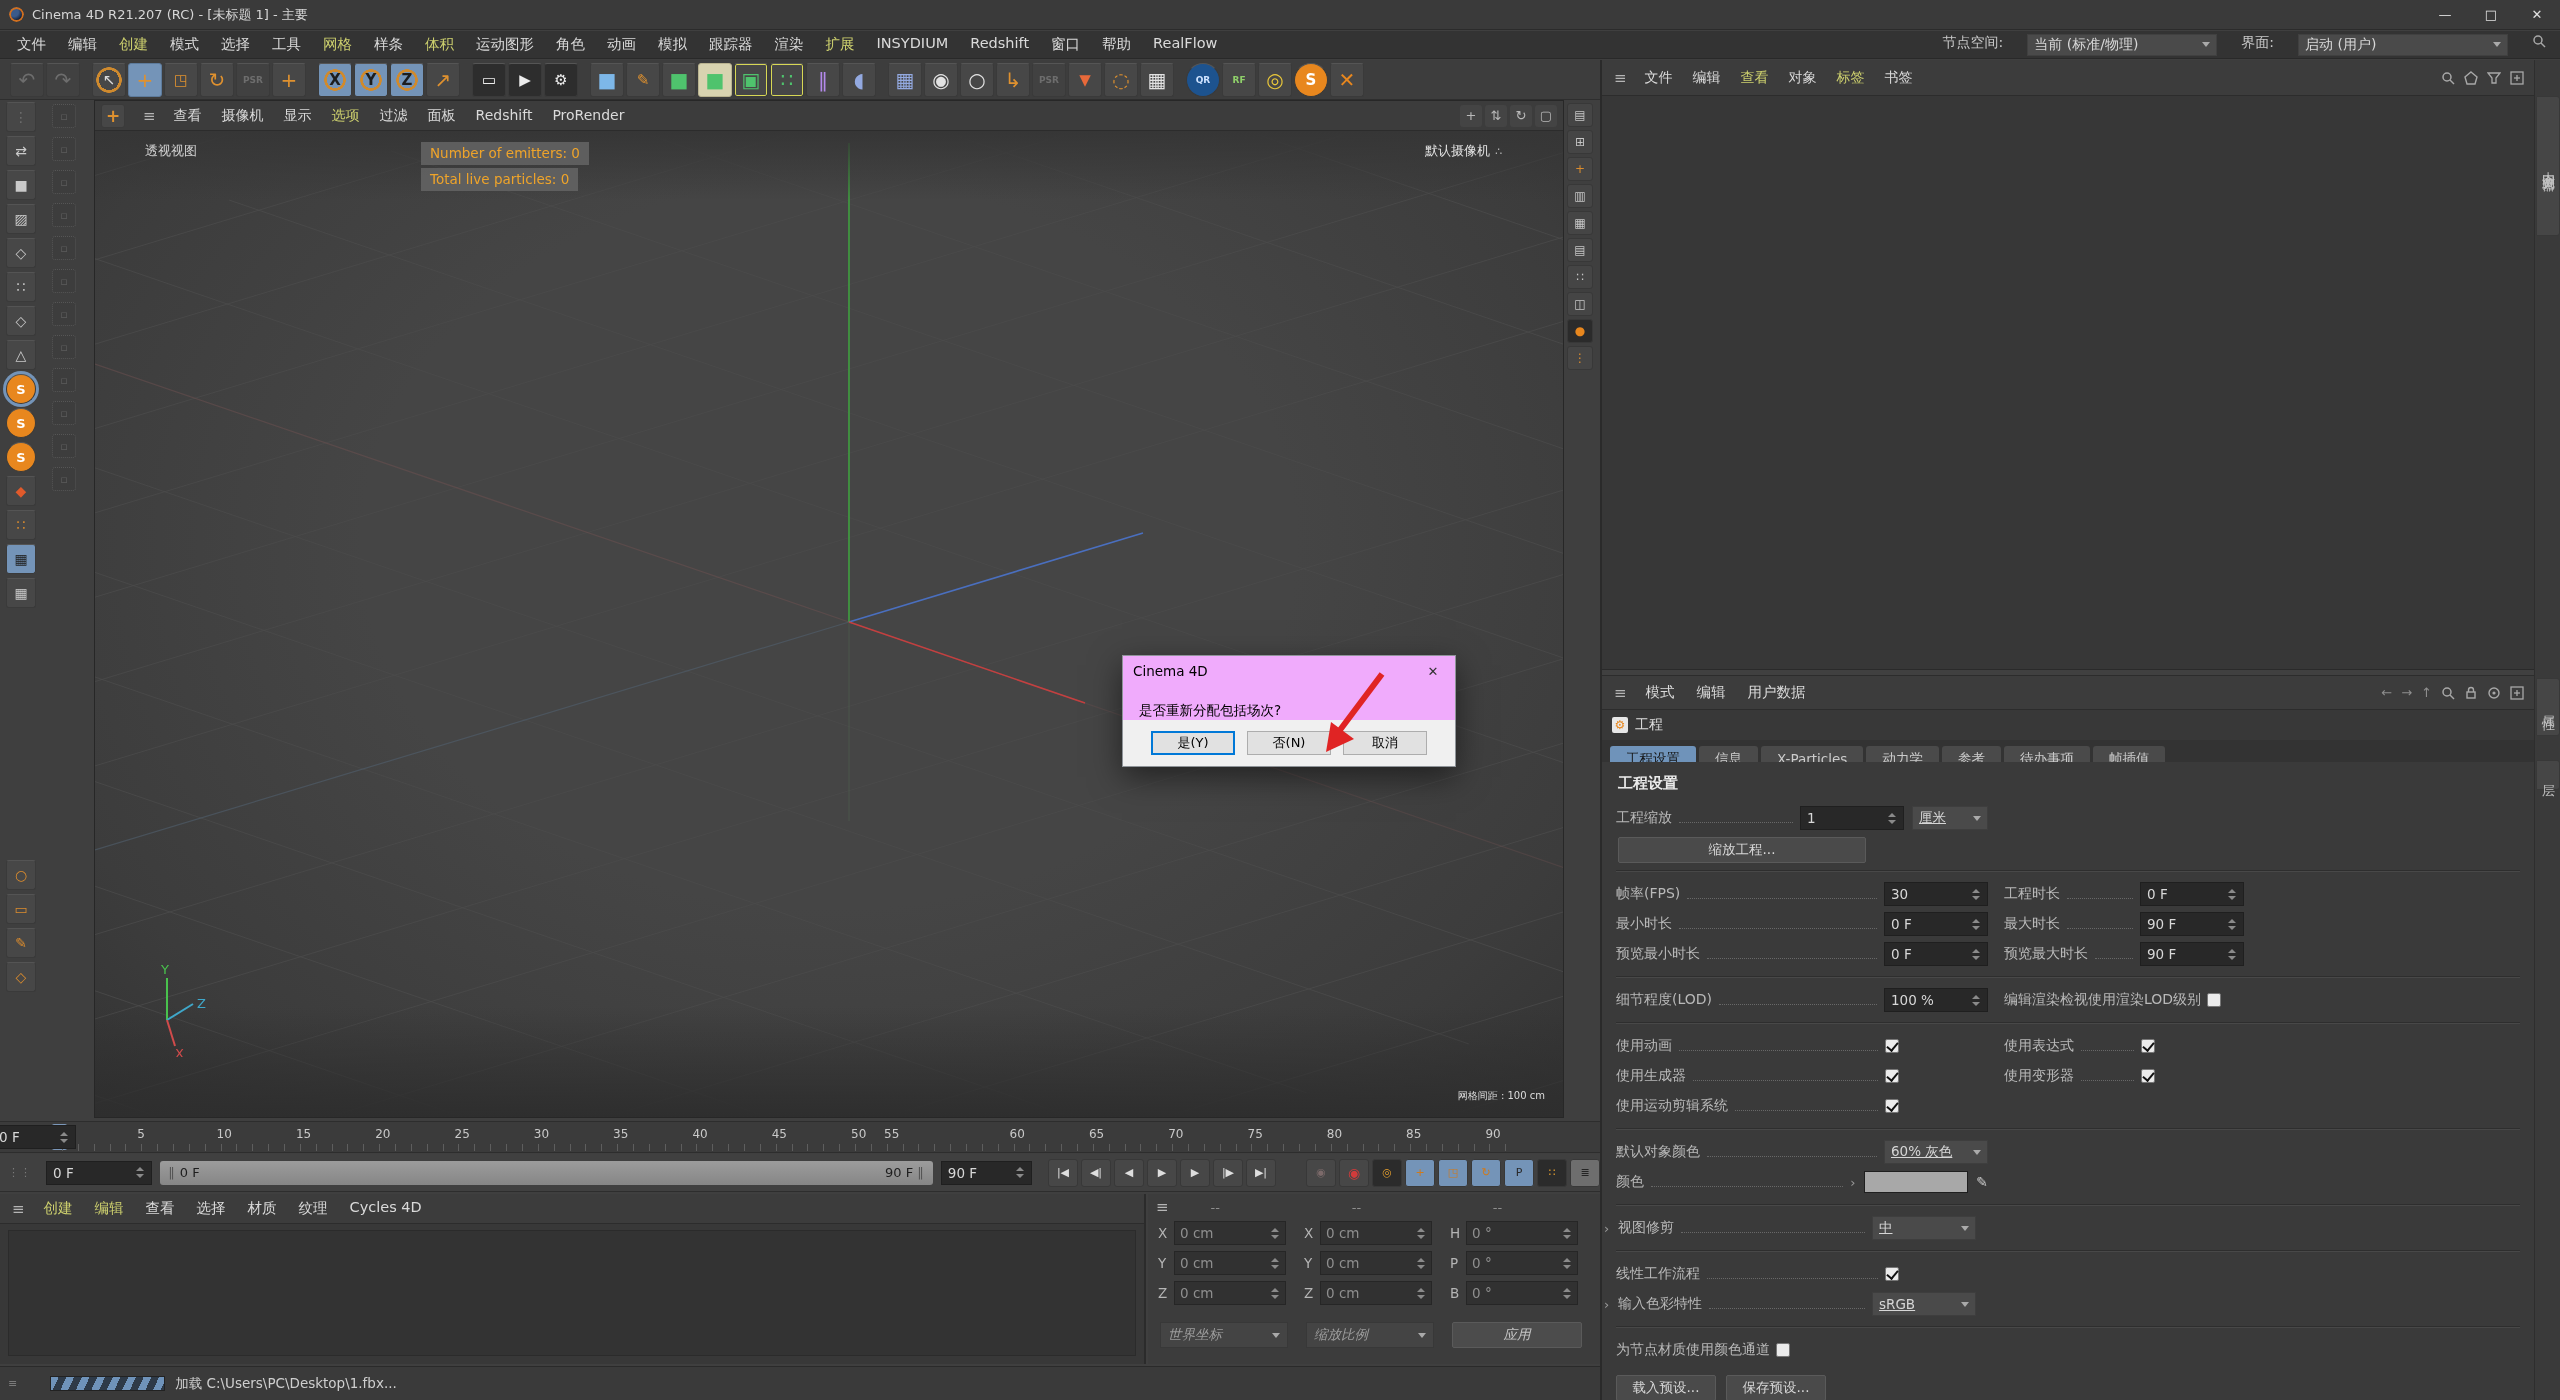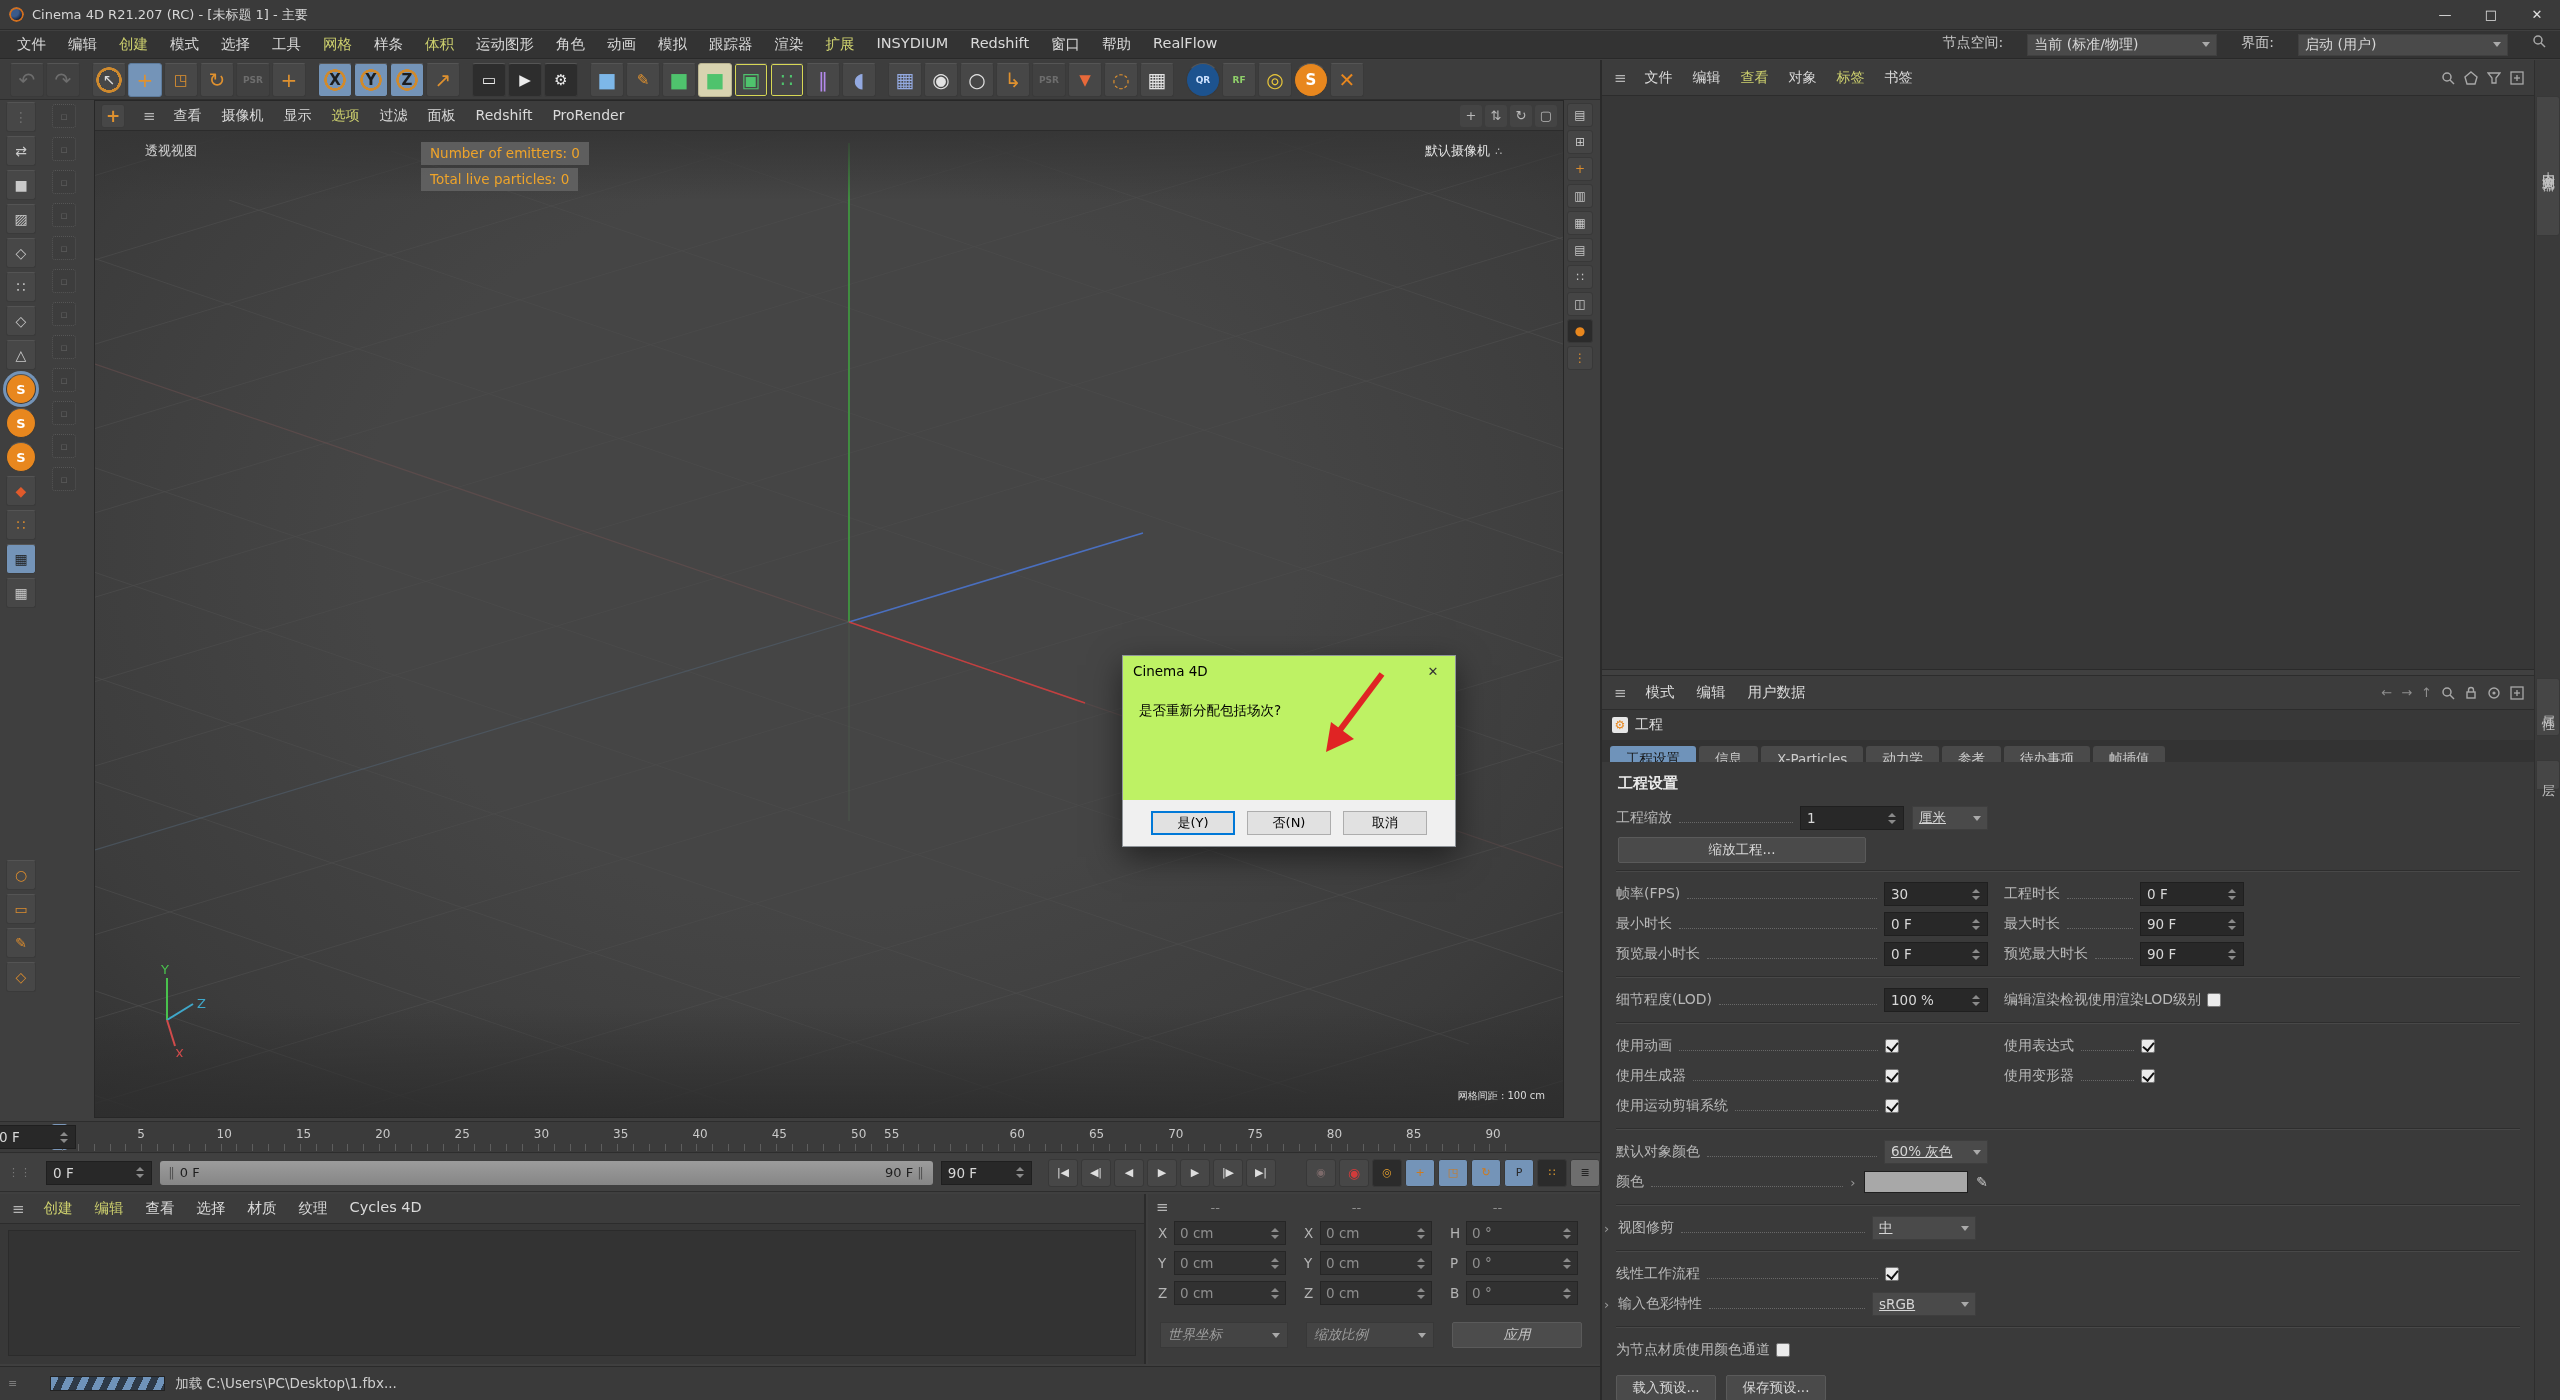--- a/index.html
+++ b/index.html
@@ -208,21 +208,21 @@
   .divider { border-top:1px solid #2e2e2e; border-bottom:1px solid #484848; margin:7px 14px 7px 0; }
   .cb { width:14px; height:14px; background:#ebebeb; border:1px solid #777; border-radius:2px; position:relative; flex:0 0 auto; }
   .cb.on::after { content:""; position:absolute; left:3px; top:0px; width:5px; height:9px;
     border:solid #111; border-width:0 2px 2px 0; transform:rotate(40deg); }
   .swatch { width:104px; height:22px; background:#a8a8a8; border:1px solid #1f1f1f; flex:0 0 auto; }
   .eyedrop { color:#c9c9c9; font-size:14px; margin-left:8px; }
   .presetrow { display:flex; gap:10px; margin-top:10px; }
   .presetbtn { width:100px; }
 
   
-  .dialog { position:absolute; left:1122px; top:655px; width:334px; height:192px; background:#bef264;
+  .dialog { position:absolute; left:1122px; top:655px; width:334px; height:112px; background:#f0abfc;
     border:1px solid #8f9499; box-shadow:0 10px 30px rgba(0,0,0,.5); z-index:50; }
   .dlg-title { height:30px; display:flex; align-items:center; padding-left:10px; color:#000; font-size:13.5px; }
   .dlg-close { margin-left:auto; width:44px; height:30px; display:flex; align-items:center; justify-content:center; color:#333; font-size:13px; }
   .dlg-body { padding:16px 16px 0; color:#000; font-size:13.5px; }
   .dlg-buttons { position:absolute; left:0; right:0; bottom:0; height:46px; background:#f0f0f0;
     display:flex; align-items:center; justify-content:center; gap:12px; }
   .dlg-btn { width:84px; height:24px; background:#e1e1e1; border:1px solid #adadad; font-size:13px;
     color:#000; display:flex; align-items:center; justify-content:center; }
   .dlg-btn.default { border:2px solid #0078d7; }
 

